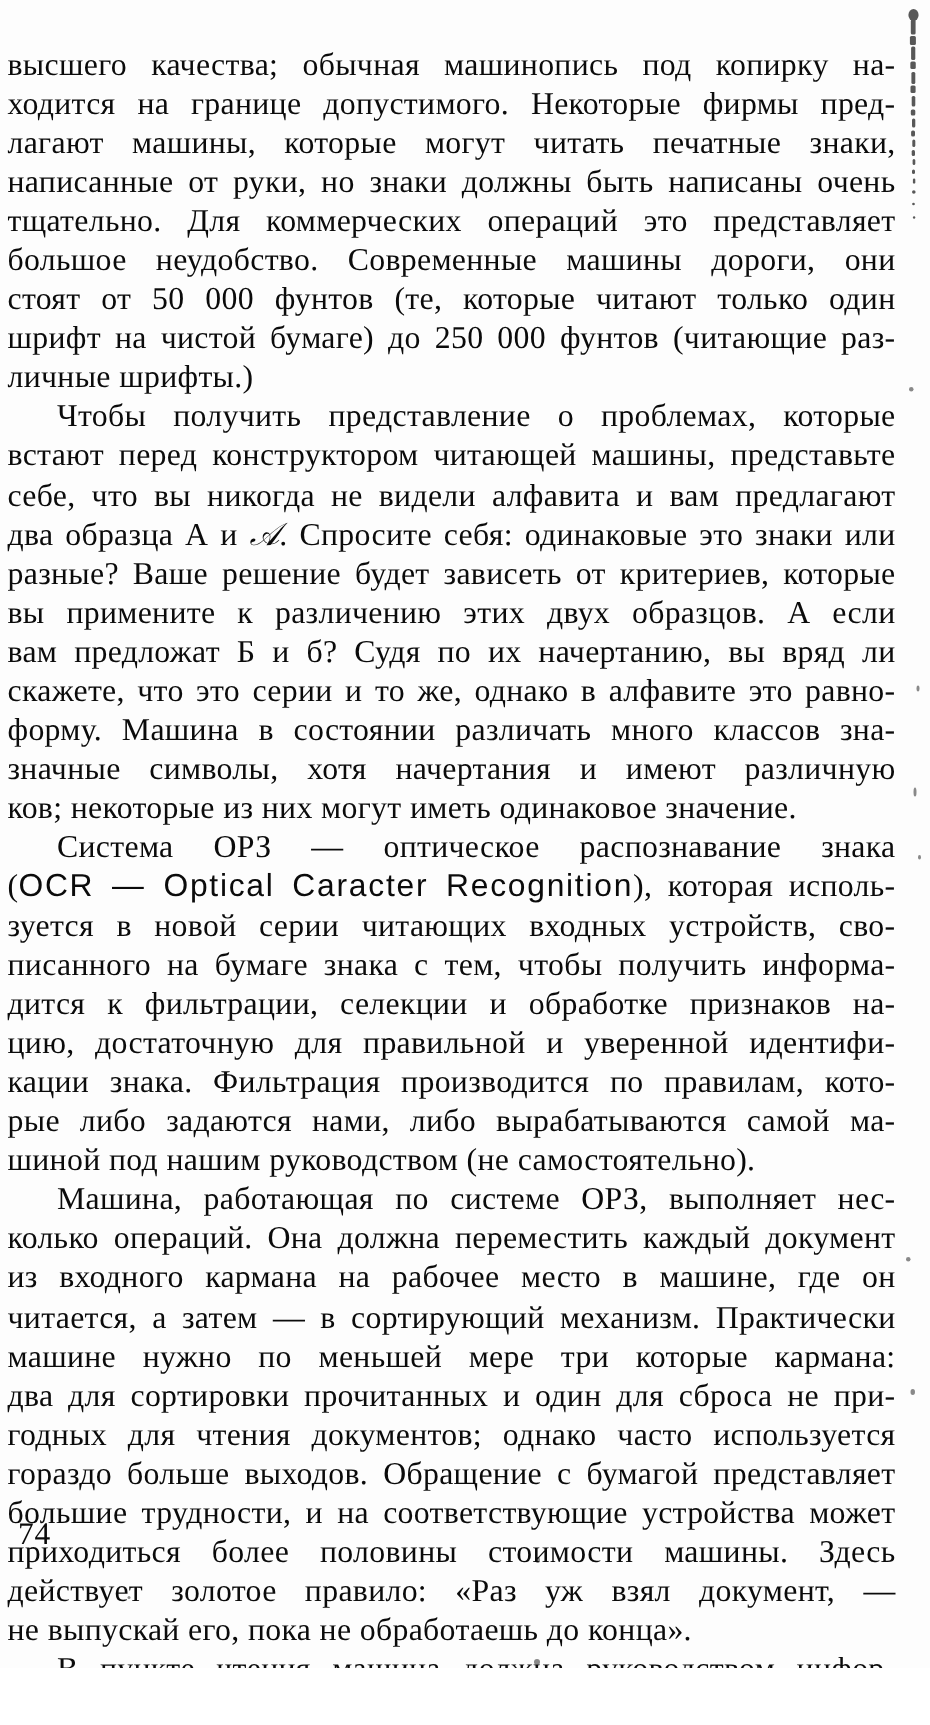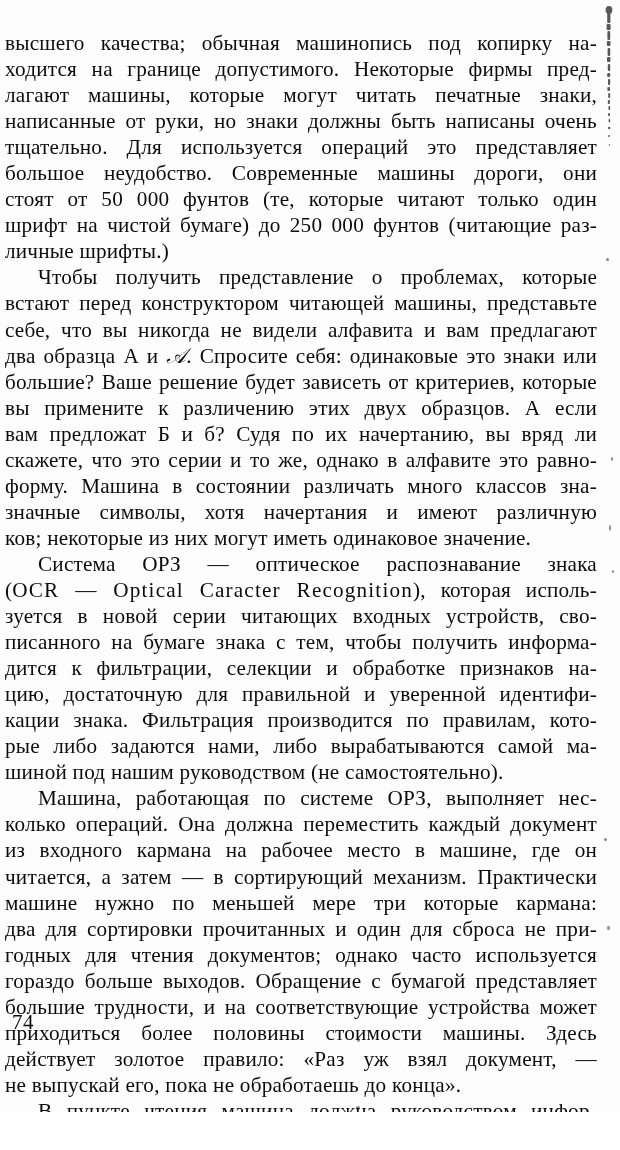--- a/index.html
+++ b/index.html
@@ -66,21 +66,21 @@
   
   .script {
     font-family: "DejaVu Serif", "Liberation Serif", serif;
     font-style: italic;
     font-size: 21px;
     letter-spacing: 0;
   }
 
   
   .latin {
-    font-family: Liberation Serif, serif;
+    font-family: Liberation Sans, sans-serif;
     letter-spacing: 0.055em;
   }
 
   
   .folio {
     position: absolute;
     left: 12px;
     top: 1011px;
     font-size: 21px;
     line-height: 22px;
@@ -164,33 +164,33 @@
     </svg>
   </div>
 
   <div class="textblock">
 
     <p class="para">
       <span class="line">высшего качества; обычная машинопись под копирку на-</span>
       <span class="line">ходится на границе допустимого. Некоторые фирмы пред-</span>
       <span class="line">лагают машины, которые могут читать печатные знаки,</span>
       <span class="line">написанные от руки, но знаки должны быть написаны очень</span>
-      <span class="line">тщательно. Для используется операций это представляет</span>
+      <span class="line">тщательно. Для коммерческих операций это представляет</span>
       <span class="line">большое неудобство. Современные машины дороги, они</span>
       <span class="line">стоят от 50 000 фунтов (те, которые читают только один</span>
       <span class="line">шрифт на чистой бумаге) до 250 000 фунтов (читающие раз-</span>
       <span class="line last">личные шрифты.)</span>
     </p>
 
     <p class="para">
       <span class="line"><span class="ind"></span><span>Чтобы получить представление о проблемах, которые</span></span>
       <span class="line">встают перед конструктором читающей машины, представьте</span>
       <span class="line">себе, что вы никогда не видели алфавита и вам предлагают</span>
       <span class="line">два образца <span>А</span> и <span class="script">𝒜</span>. Спросите себя: одинаковые это знаки или</span>
-      <span class="line">большие? Ваше решение будет зависеть от критериев, которые</span>
+      <span class="line">разные? Ваше решение будет зависеть от критериев, которые</span>
       <span class="line">вы примените к различению этих двух образцов. А если</span>
       <span class="line">вам предложат Б и б? Судя по их начертанию, вы вряд ли</span>
       <span class="line">скажете, что это серии и то же, однако в алфавите это равно-</span>
       <span class="line">форму. Машина в состоянии различать много классов зна-</span>
       <span class="line">значные символы, хотя начертания и имеют различную</span>
       <span class="line last">ков; некоторые из них могут иметь одинаковое значение.</span>
     </p>
 
     <p class="para">
       <span class="line"><span class="ind"></span><span>Система ОРЗ — оптическое распознавание знака</span></span>

